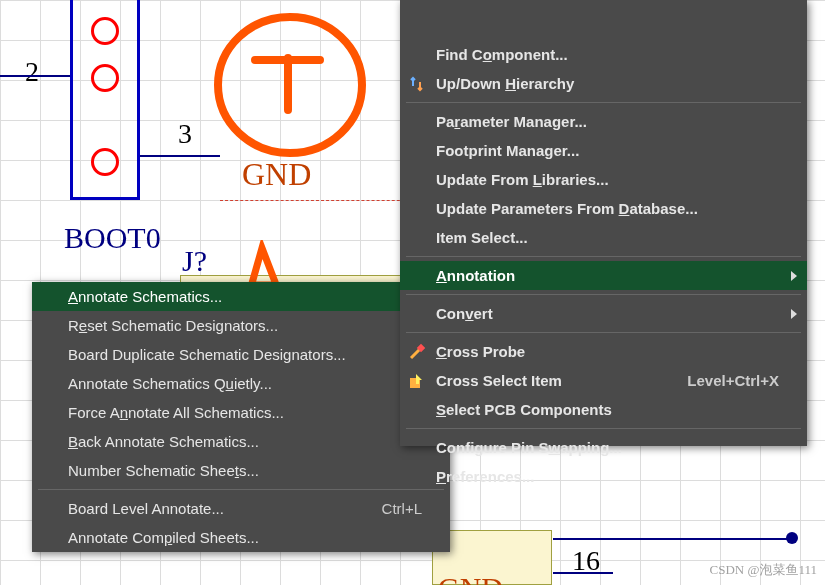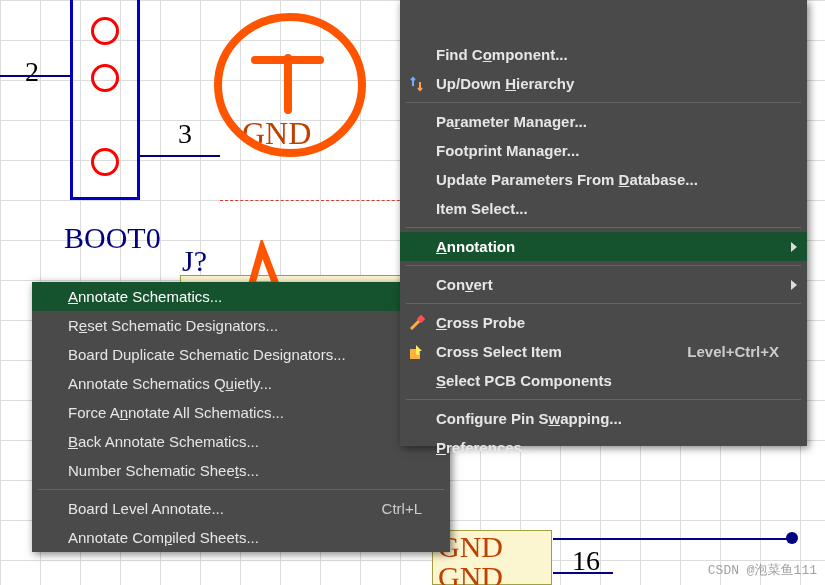--- a/index.html
+++ b/index.html
@@ -34,20 +34,21 @@
       position: absolute;
       font-family: "Times New Roman", serif;
       font-size: 28px;
       color: #000;
     }
     .net-label {
       position: absolute;
       font-family: "Times New Roman", serif;
       font-size: 32px;
       color: #c04000;
+      margin-top: 41px;
     }
     .designator {
       position: absolute;
       font-family: "Times New Roman", serif;
       font-size: 30px;
       color: #000080;
     }
     .yellow-sheet {
       position: absolute;
       background: #fbf5d0;
@@ -108,21 +109,21 @@
       border-bottom: 5px solid transparent;
       border-left: 6px solid #ddd;
     }
     .underline-char { text-decoration: underline; }
     .watermark {
       position: absolute;
       right: 8px;
       bottom: 6px;
       font-size: 13px;
       color: rgba(120,120,120,0.7);
-      font-family: Liberation Mono, monospace;
+      font-family: Liberation Serif, serif;
     }
   </style>
 </head>
 <body>
 
 <div class="canvas">
 
   <div class="blue-rect" style="left:70px; top:-20px; width:70px; height:220px;"></div>
 
   <div class="circle" style="left:91px; top:17px;"></div>
@@ -207,20 +208,23 @@
         </svg>
     </span>
     <span>Up/Down <span class="underline-char">H</span>ierarchy</span>
   </div>
   <div class="menu-sep"></div>
   <div class="menu-item">
     <span>Pa<span class="underline-char">r</span>ameter Manager...</span>
   </div>
   <div class="menu-item">
     <span>Footprint Mana<span class="underline-char">g</span>er...</span>
+  </div>
+  <div class="menu-item">
+    <span>Update From <span class="underline-char">L</span>ibraries...</span>
   </div>
   <div class="menu-item">
     <span>Update Parameters From <span class="underline-char">D</span>atabase...</span>
   </div>
   <div class="menu-item">
     <span>Item Select...</span>
   </div>
   <div class="menu-sep"></div>
   <div class="menu-item highlight">
     <span><span class="underline-char">A</span>nnotation</span>

